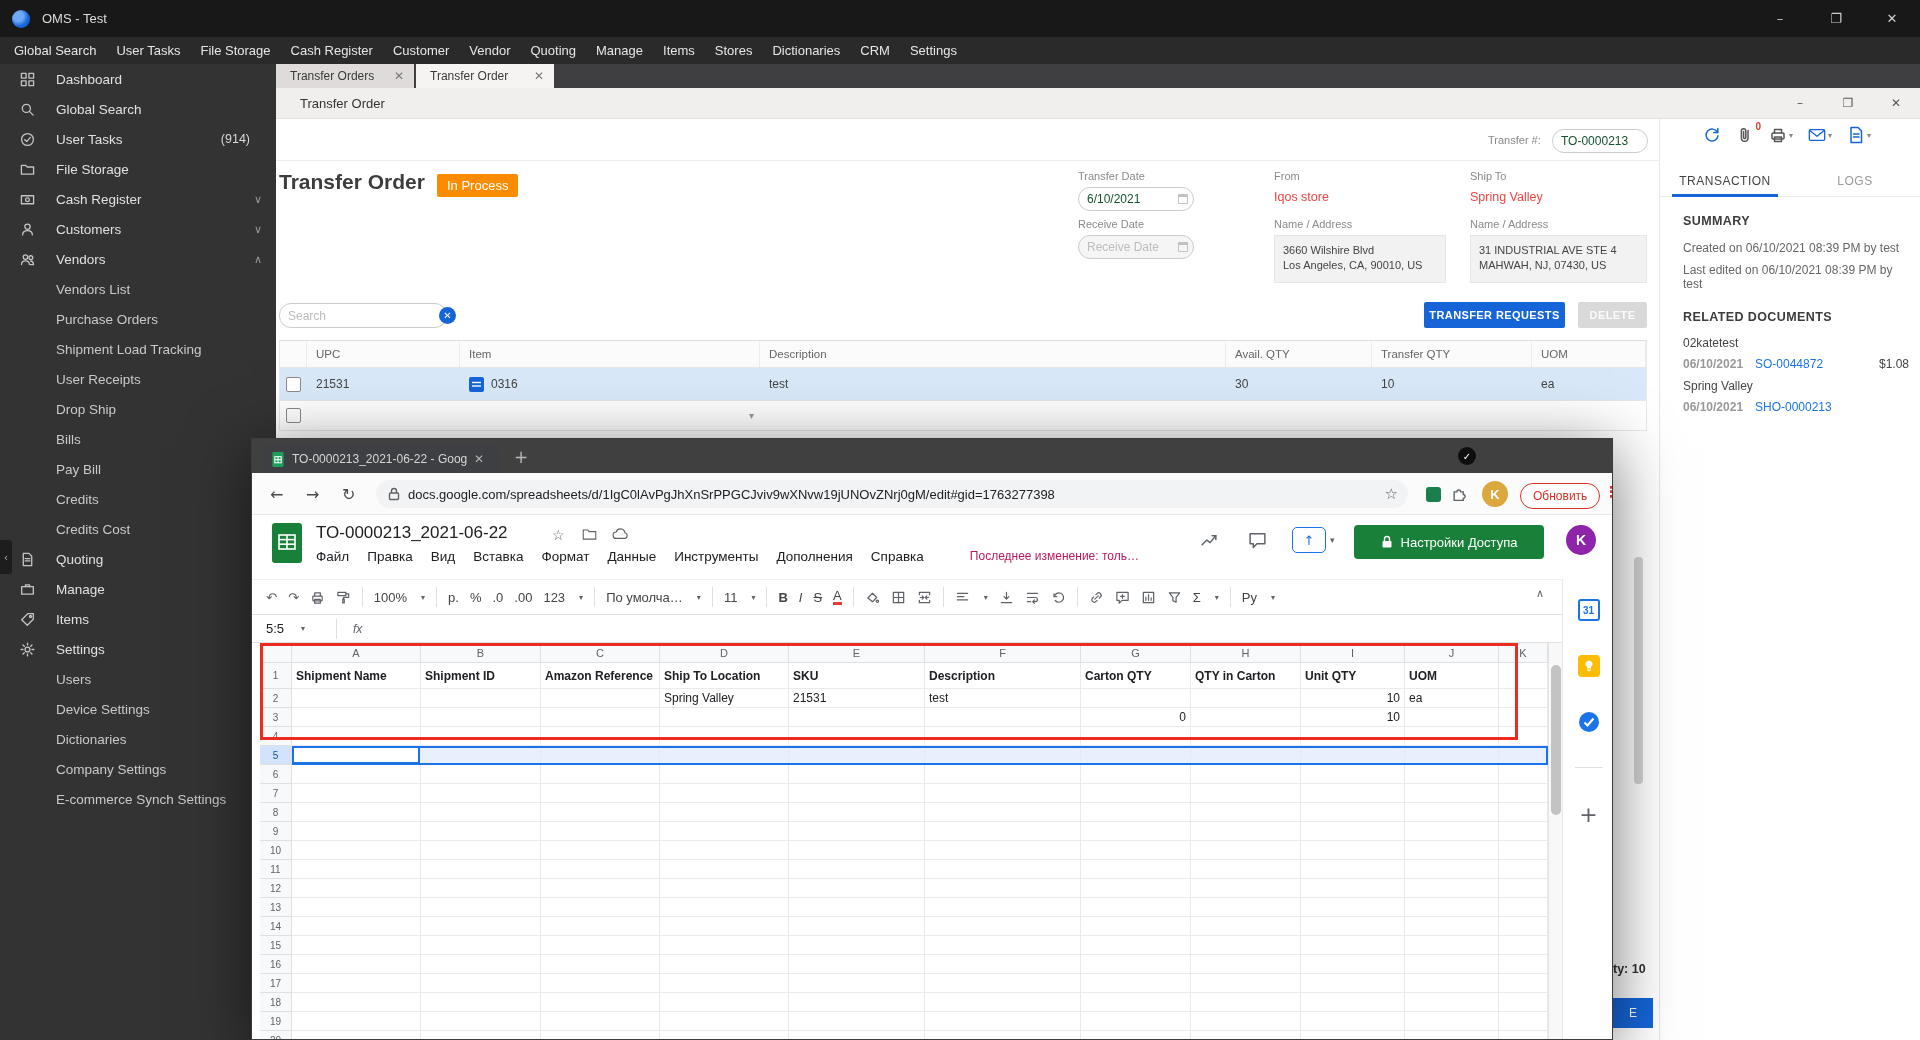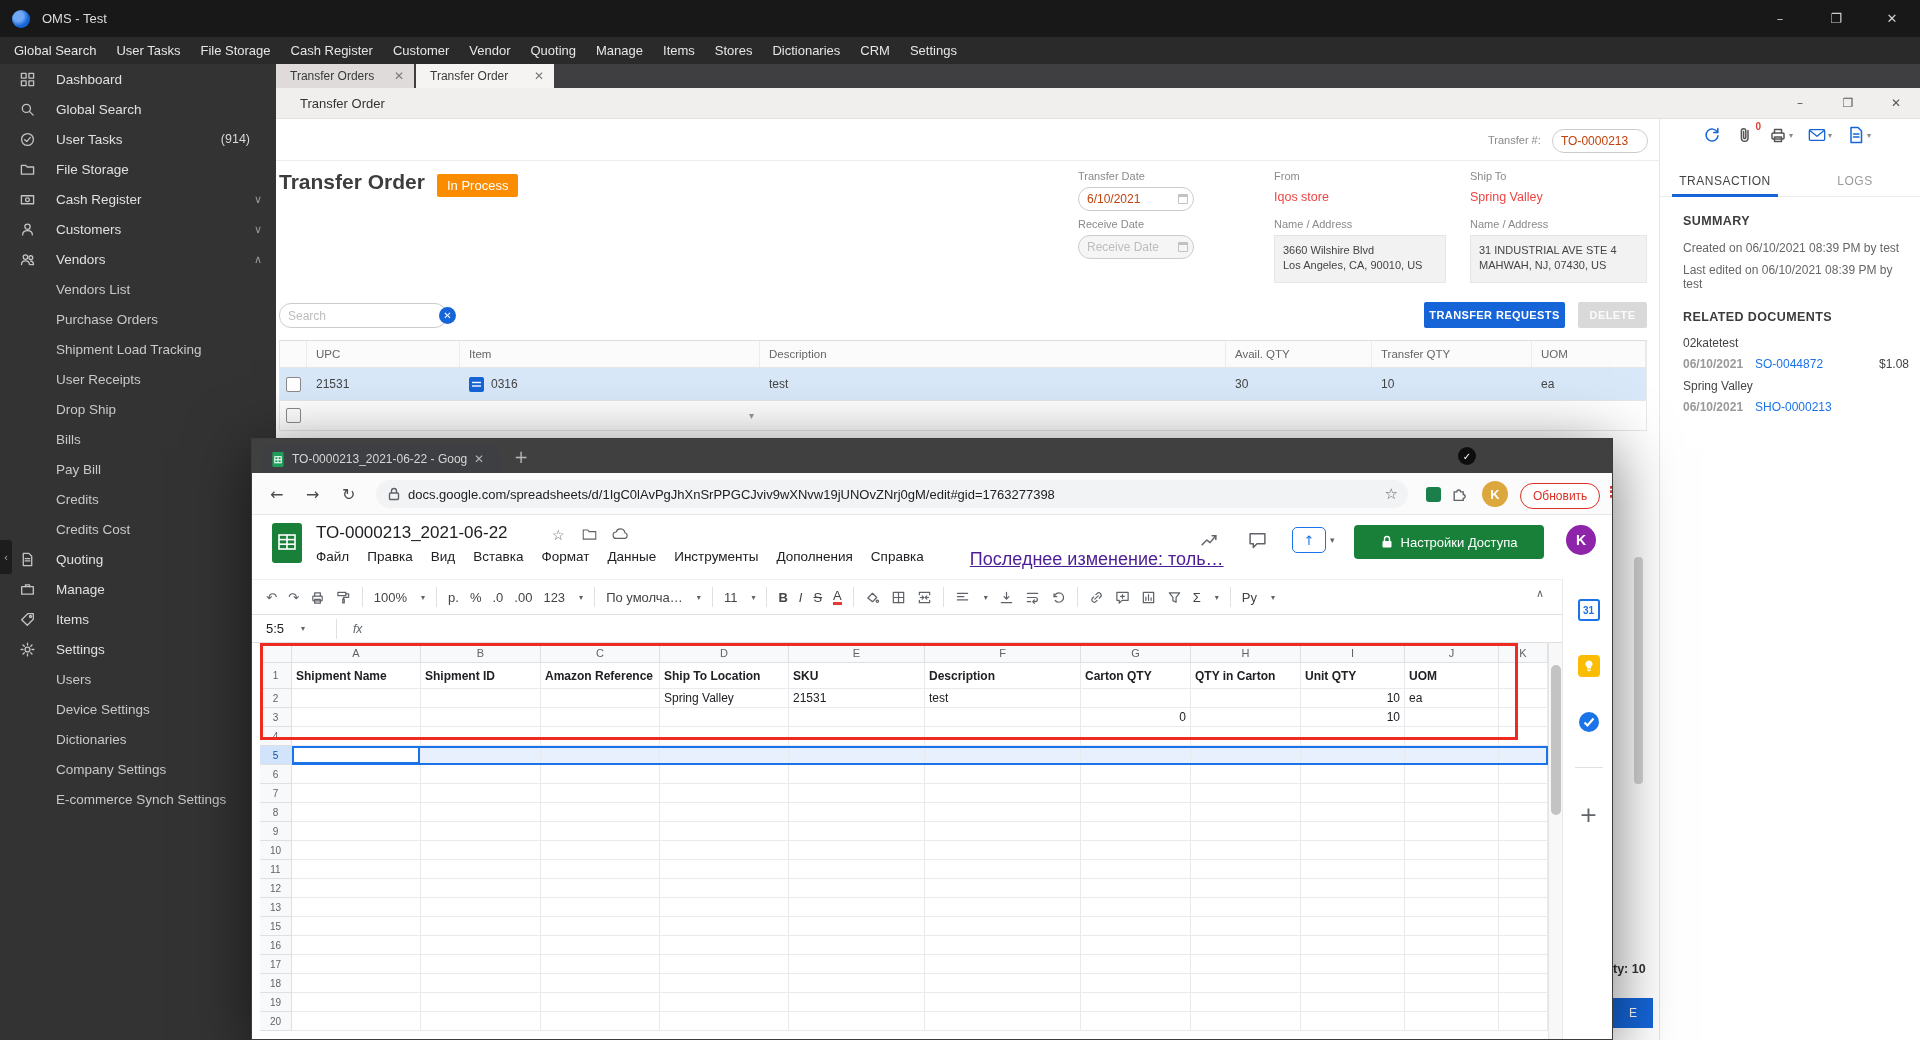--- a/index.html
+++ b/index.html
@@ -40,21 +40,21 @@
   
   .win-titlebar{left:276px;top:88px;width:1644px;height:31px;background:#f0efee;border-bottom:1px solid #e2e2e2;display:flex;align-items:center;}
   .win-titlebar .wtitle{font-size:13px;color:#333;margin-left:24px;}
   .wbtns{margin-left:auto;display:flex;}
   .wbtn{width:48px;height:31px;display:flex;align-items:center;justify-content:center;color:#555;font-size:12px;}
   .win-toolbar{left:276px;top:119px;width:1644px;height:42px;background:#fff;border-bottom:1px solid #ececec;}
   .win-content{left:276px;top:161px;width:1383px;height:879px;background:#fff;}
 
   .fieldlabel{font-size:11px;color:#8a8a8a;}
   .fieldvalue{font-size:12.5px;color:#ef4444;}
-  .inputbox{border:1px solid #ccc;border-radius:12px;background:#fff;font-size:12px;color:#c2410c;padding:0 8px;height:24px;width:100%;outline:none;}
+  .inputbox{border:1px solid #ccc;border-radius:12px;background:#fff;font-size:12px;color:#14532d;padding:0 8px;height:24px;width:100%;outline:none;}
   .inputbox.disabled{background:#f5f5f5;}
   .inputbox::placeholder{color:#bdbdbd;}
   .addrbox{background:#f2f2f2;border:1px solid #e6e6e6;font-size:11px;color:#444;line-height:15px;padding:7px 8px;}
   .calglyph{position:absolute;right:6px;top:7px;width:10px;height:10px;border:1.3px solid #c2c2c2;border-top-width:3px;border-radius:1px;}
 
   .h1{font-size:21px;font-weight:600;color:#3d3d3d;}
   .badge{background:#fb8c00;color:#fff;font-size:13px;height:23px;display:inline-flex;align-items:center;padding:0 10px;border-radius:2px;}
 
   .btn-primary{background:#1565d8;color:#fff;font-size:11px;font-weight:bold;letter-spacing:.4px;border:none;border-radius:2px;height:26px;display:flex;align-items:center;justify-content:center;}
   .btn-disabled{background:#d9d9d9;color:#fafafa;font-size:11px;font-weight:bold;letter-spacing:.4px;border:none;border-radius:2px;height:26px;display:flex;align-items:center;justify-content:center;}
@@ -116,21 +116,21 @@
   .crdots{position:absolute;left:1352px;top:44px;color:#d93025;font-size:15px;font-weight:bold;}
 
   
   .sh-head{position:absolute;left:0;top:76px;width:100%;height:64px;background:#fff;}
   .sh-fileicon{position:absolute;left:20px;top:8px;}
   .sh-title{position:absolute;left:64px;top:8px;font-size:17px;color:#202124;}
   .sh-mini{position:absolute;top:12px;color:#5f6368;font-size:14px;}
   .sh-mini svg{width:15px;height:15px;stroke:#5f6368;fill:none;stroke-width:1.3;}
   .sh-menus{position:absolute;left:64px;top:34px;display:flex;gap:18px;}
   .sh-menu{font-size:13.5px;color:#202124;}
-  .sh-lastedit{font-size:18px;color:#4c1d95;text-decoration:underline;margin-left:28px;white-space:nowrap;}
+  .sh-lastedit{font-size:12px;color:#be185d;margin-left:28px;white-space:nowrap;}
   .sh-hicon{position:absolute;top:16px;}
   .sh-hicon svg{width:19px;height:19px;stroke:#5f6368;fill:none;stroke-width:1.4;stroke-linecap:round;stroke-linejoin:round;}
   .presentbtn{position:absolute;left:1040px;top:12px;width:34px;height:26px;border:1.5px solid #1a73e8;border-radius:5px;color:#1a73e8;display:flex;align-items:center;justify-content:center;font-size:13px;}
   .presentcar{position:absolute;left:1078px;top:20px;color:#5f6368;font-size:9px;}
   .sharebtn{position:absolute;left:1102px;top:10px;width:190px;height:34px;background:#188038;border-radius:4px;color:#fff;font-size:13px;display:flex;align-items:center;justify-content:center;gap:8px;}
   .shavatar{position:absolute;left:1314px;top:10px;width:30px;height:30px;border-radius:50%;background:#8e24aa;color:#fff;font-size:14px;font-weight:bold;display:flex;align-items:center;justify-content:center;}
 
   
   .sh-toolbar{position:absolute;left:0;top:140px;width:1310px;height:36px;background:#fff;border-top:1px solid #f0f0f0;border-bottom:1px solid #e0e0e0;display:flex;align-items:center;padding-left:14px;gap:11px;color:#444;font-size:13px;}
   .ti{display:flex;align-items:center;color:#5f6368;}
@@ -959,20 +959,36 @@
             <div class="sh-cell" style="width: 136px;"></div>
             <div class="sh-cell" style="width: 156px;"></div>
             <div class="sh-cell" style="width: 110px;"></div>
             <div class="sh-cell" style="width: 110px;"></div>
             <div class="sh-cell" style="width: 104px;"></div>
             <div class="sh-cell" style="width: 94px;"></div>
             <div class="sh-cell" style="width: 49px;"></div>
           </div>
         </div>
         <div class="sh-row">
+          <div class="sh-num">14</div>
+          <div class="sh-cells">
+            <div class="sh-cell" style="width: 129px;"></div>
+            <div class="sh-cell" style="width: 120px;"></div>
+            <div class="sh-cell" style="width: 119px;"></div>
+            <div class="sh-cell" style="width: 129px;"></div>
+            <div class="sh-cell" style="width: 136px;"></div>
+            <div class="sh-cell" style="width: 156px;"></div>
+            <div class="sh-cell" style="width: 110px;"></div>
+            <div class="sh-cell" style="width: 110px;"></div>
+            <div class="sh-cell" style="width: 104px;"></div>
+            <div class="sh-cell" style="width: 94px;"></div>
+            <div class="sh-cell" style="width: 49px;"></div>
+          </div>
+        </div>
+        <div class="sh-row">
           <div class="sh-num">15</div>
           <div class="sh-cells">
             <div class="sh-cell" style="width: 129px;"></div>
             <div class="sh-cell" style="width: 120px;"></div>
             <div class="sh-cell" style="width: 119px;"></div>
             <div class="sh-cell" style="width: 129px;"></div>
             <div class="sh-cell" style="width: 136px;"></div>
             <div class="sh-cell" style="width: 156px;"></div>
             <div class="sh-cell" style="width: 110px;"></div>
             <div class="sh-cell" style="width: 110px;"></div>

